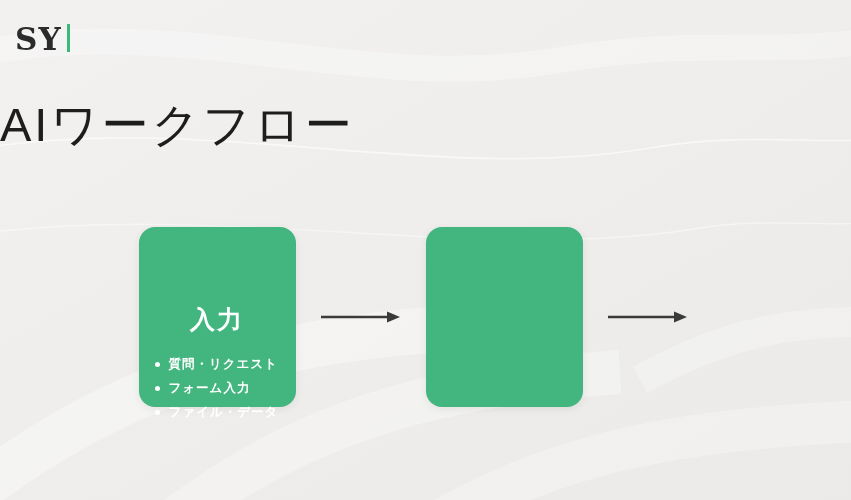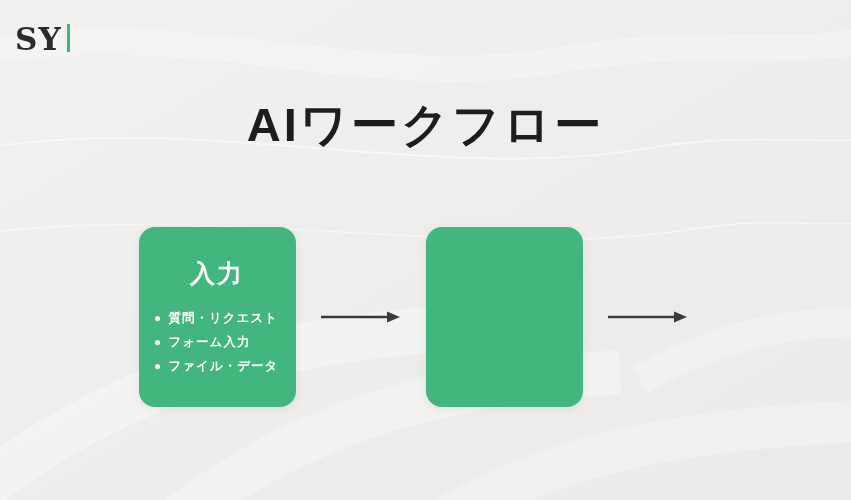--- a/index.html
+++ b/index.html
@@ -43,23 +43,23 @@
     color: #4b4b4b;
     letter-spacing: 4px;
     padding-top: 3px;
   }
   
   .page-title {
     position: absolute;
     top: 94px;
     left: 0;
     width: 100%;
-    text-align: center;
+    text-align: left;
     font-size: 47px;
-    font-weight: bold;
+    font-weight: normal;
     letter-spacing: 3px;
     color: #1d1d1d;
   }
   
   .flow {
     position: absolute;
     top: 227px;
     left: 0;
     width: 100%;
     display: flex;
@@ -74,20 +74,21 @@
     box-shadow: 0 2px 8px rgba(0,0,0,0.07);
     padding: 30px 0 0 0;
     color: #ffffff;
   }
   .card-title {
     text-align: center;
     font-size: 25px;
     font-weight: bold;
     letter-spacing: 2px;
     margin-bottom: 21px;
+    margin-top: 46px;
   }
   .card-list {
     list-style: none;
     padding-left: 16px;
   }
   .card-item {
     display: flex;
     align-items: center;
     margin-bottom: 9px;
     font-size: 12.5px;

